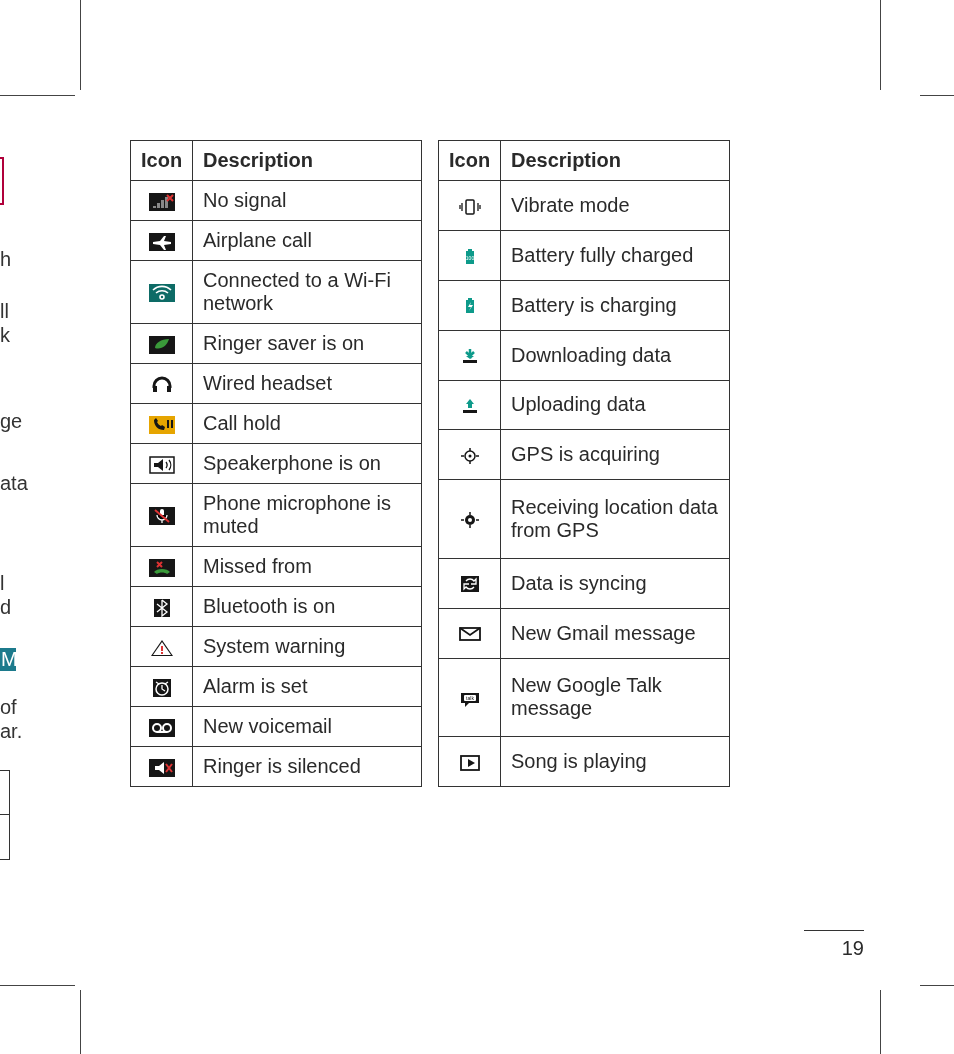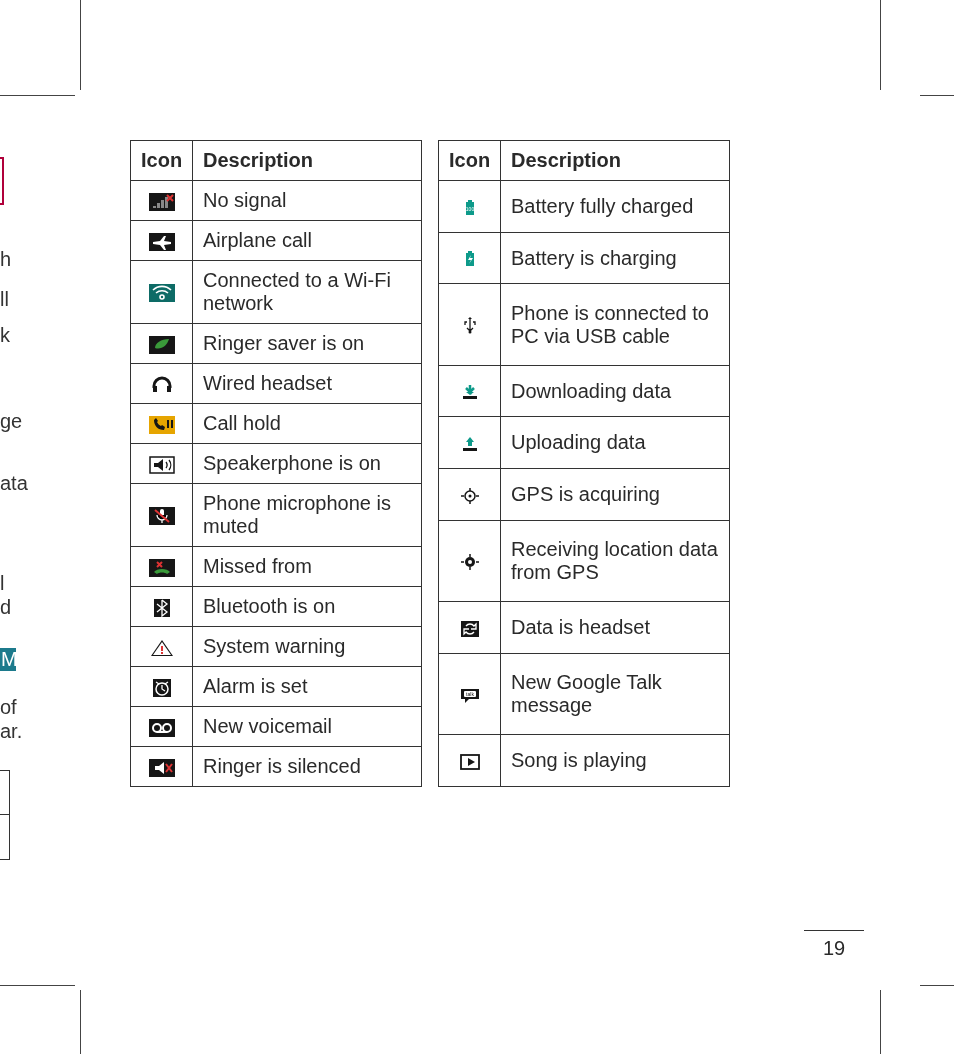--- a/index.html
+++ b/index.html
@@ -67,21 +67,21 @@
     display:inline-block;
     width:26px; height:18px;
     vertical-align:middle;
   }
   .page-num {
     position:absolute;
     top:930px;
     left:804px;
     width:60px;
     border-top:1px solid #333;
-    text-align:center;
+    text-align:right;
     font-size:20px;
     font-weight:300;
     padding-top:6px;
   }
 
   
   .frag {
     position:absolute;
     left:0;
     font-size:20px;
@@ -107,21 +107,21 @@
 <div class="crop v cm2"></div>
 <div class="crop v cm3"></div>
 <div class="crop h cm4"></div>
 <div class="crop v cm5"></div>
 <div class="crop h cm6"></div>
 <div class="crop v cm7"></div>
 <div class="crop h cm8"></div>
 
 <div class="frag-box"></div>
 <span class="frag" style="top:248px;width:9px">h</span>
-<span class="frag" style="top:288px;width:9px">ll</span>
+<span class="frag" style="top:300px;width:9px">ll</span>
 <span class="frag" style="top:324px;width:9px">k</span>
 <span class="frag" style="top:410px;width:20px">ge</span>
 <span class="frag" style="top:472px;width:26px">ata</span>
 <span class="frag" style="top:572px;width:4px">l</span>
 <span class="frag" style="top:596px;width:9px">d</span>
 <span class="frag" style="top:648px;width:14px;background:#1c7a8c;color:#fff;padding:0 1px">M</span>
 <span class="frag" style="top:696px;width:16px">of</span>
 <span class="frag" style="top:720px;width:22px">ar.</span>
 
 <div style="position:absolute;left:-1px;top:770px;width:10px;height:88px;border:1px solid #333;border-left:none;"></div>
@@ -263,44 +263,43 @@
       </colgroup>
     <thead>
       <tr>
         <th>Icon</th>
         <th>Description</th>
       </tr>
     </thead>
     <tbody>
       <tr>
           <td class="icon-cell"><span class="ic"><svg viewBox="0 0 26 18">
+                <rect x="9" y="2" width="8" height="14" rx="1" fill="none" stroke="#161616" stroke-width="1.5"></rect>
+                <path d="M5 5v8M3 7v4M21 5v8M23 7v4" stroke="#161616" stroke-width="1.3"></path>
+              </svg></span></td>
+          <td>Vibrate mode</td>
+        </tr>
+      <tr>
+          <td class="icon-cell"><span class="ic"><svg viewBox="0 0 26 18">
                 <rect x="9" y="3" width="8" height="13" fill="#0d9a8a"></rect>
                 <rect x="11" y="1" width="4" height="2" fill="#0d9a8a"></rect>
                 <text x="13" y="12" font-size="5" text-anchor="middle" fill="#fff">100</text>
               </svg></span></td>
           <td>Battery fully charged</td>
         </tr>
       <tr>
           <td class="icon-cell"><span class="ic"><svg viewBox="0 0 26 18">
                 <rect x="9" y="3" width="8" height="13" fill="#0d9a8a"></rect>
                 <rect x="11" y="1" width="4" height="2" fill="#0d9a8a"></rect>
                 <path d="M14 5l-3 5h3l-2 4 4-6h-3z" fill="#fff"></path>
               </svg></span></td>
           <td>Battery is charging</td>
         </tr>
       <tr>
           <td class="icon-cell"><span class="ic"><svg viewBox="0 0 26 18">
-                <path d="M13 2v12M13 14l-3-3M13 14l3-3M10 5h-2v3M16 5h2v3" stroke="#161616" stroke-width="1.3" fill="none"></path>
-                <circle cx="13" cy="15" r="1.5" fill="#161616"></circle>
-                <path d="M11 2h4l-2-2z" fill="#161616"></path>
-              </svg></span></td>
-          <td>Phone is connected to PC via USB cable</td>
-        </tr>
-      <tr>
-          <td class="icon-cell"><span class="ic"><svg viewBox="0 0 26 18">
                 <rect x="6" y="13" width="14" height="3" fill="#161616"></rect>
                 <path d="M13 2v7l-4-4m4 4l4-4" stroke="#0d9a8a" stroke-width="2.5" fill="none"></path>
                 <path d="M9 9h8l-4 3z" fill="#0d9a8a"></path>
               </svg></span></td>
           <td>Downloading data</td>
         </tr>
       <tr>
           <td class="icon-cell"><span class="ic"><svg viewBox="0 0 26 18">
                 <rect x="6" y="13" width="14" height="3" fill="#161616"></rect>
                 <path d="M9 7h8l-4-5z" fill="#0d9a8a"></path>
@@ -322,21 +321,28 @@
                 <circle cx="13" cy="9" r="2" fill="#fff"></circle>
                 <path d="M13 1v3M13 14v3M4 9h3M19 9h3" stroke="#161616" stroke-width="1.5"></path>
               </svg></span></td>
           <td>Receiving location data from GPS</td>
         </tr>
       <tr>
           <td class="icon-cell"><span class="ic"><svg viewBox="0 0 26 18">
                 <rect x="4" y="1" width="18" height="16" fill="#161616"></rect>
                 <path d="M9 6a5 5 0 018 0l2-2v5h-5M17 12a5 5 0 01-8 0l-2 2V9h5" stroke="#fff" stroke-width="1.3" fill="none"></path>
               </svg></span></td>
-          <td>Data is headset</td>
+          <td>Data is syncing</td>
+        </tr>
+      <tr>
+          <td class="icon-cell"><span class="ic"><svg viewBox="0 0 26 18">
+                <rect x="3" y="3" width="20" height="12" fill="none" stroke="#161616" stroke-width="1.8"></rect>
+                <path d="M3 3l10 7 10-7" stroke="#161616" stroke-width="1.8" fill="none"></path>
+              </svg></span></td>
+          <td>New Gmail message</td>
         </tr>
       <tr>
           <td class="icon-cell"><span class="ic"><svg viewBox="0 0 26 18">
                 <path d="M4 3h18v10H12l-4 4v-4H4z" fill="#161616"></path>
                 <rect x="7" y="5" width="12" height="6" rx="1" fill="#fff"></rect>
                 <text x="13" y="10" font-size="5" text-anchor="middle" fill="#161616">talk</text>
               </svg></span></td>
           <td>New Google Talk message</td>
         </tr>
       <tr>

